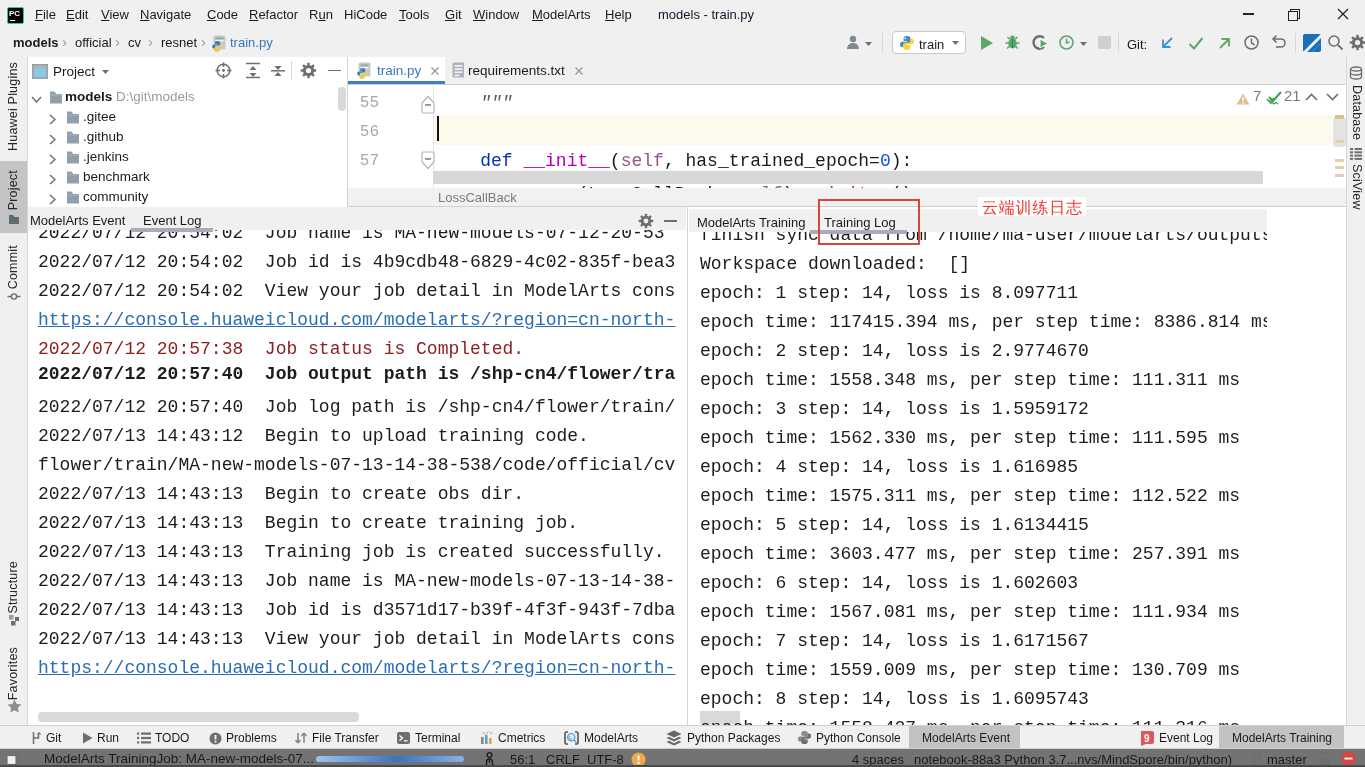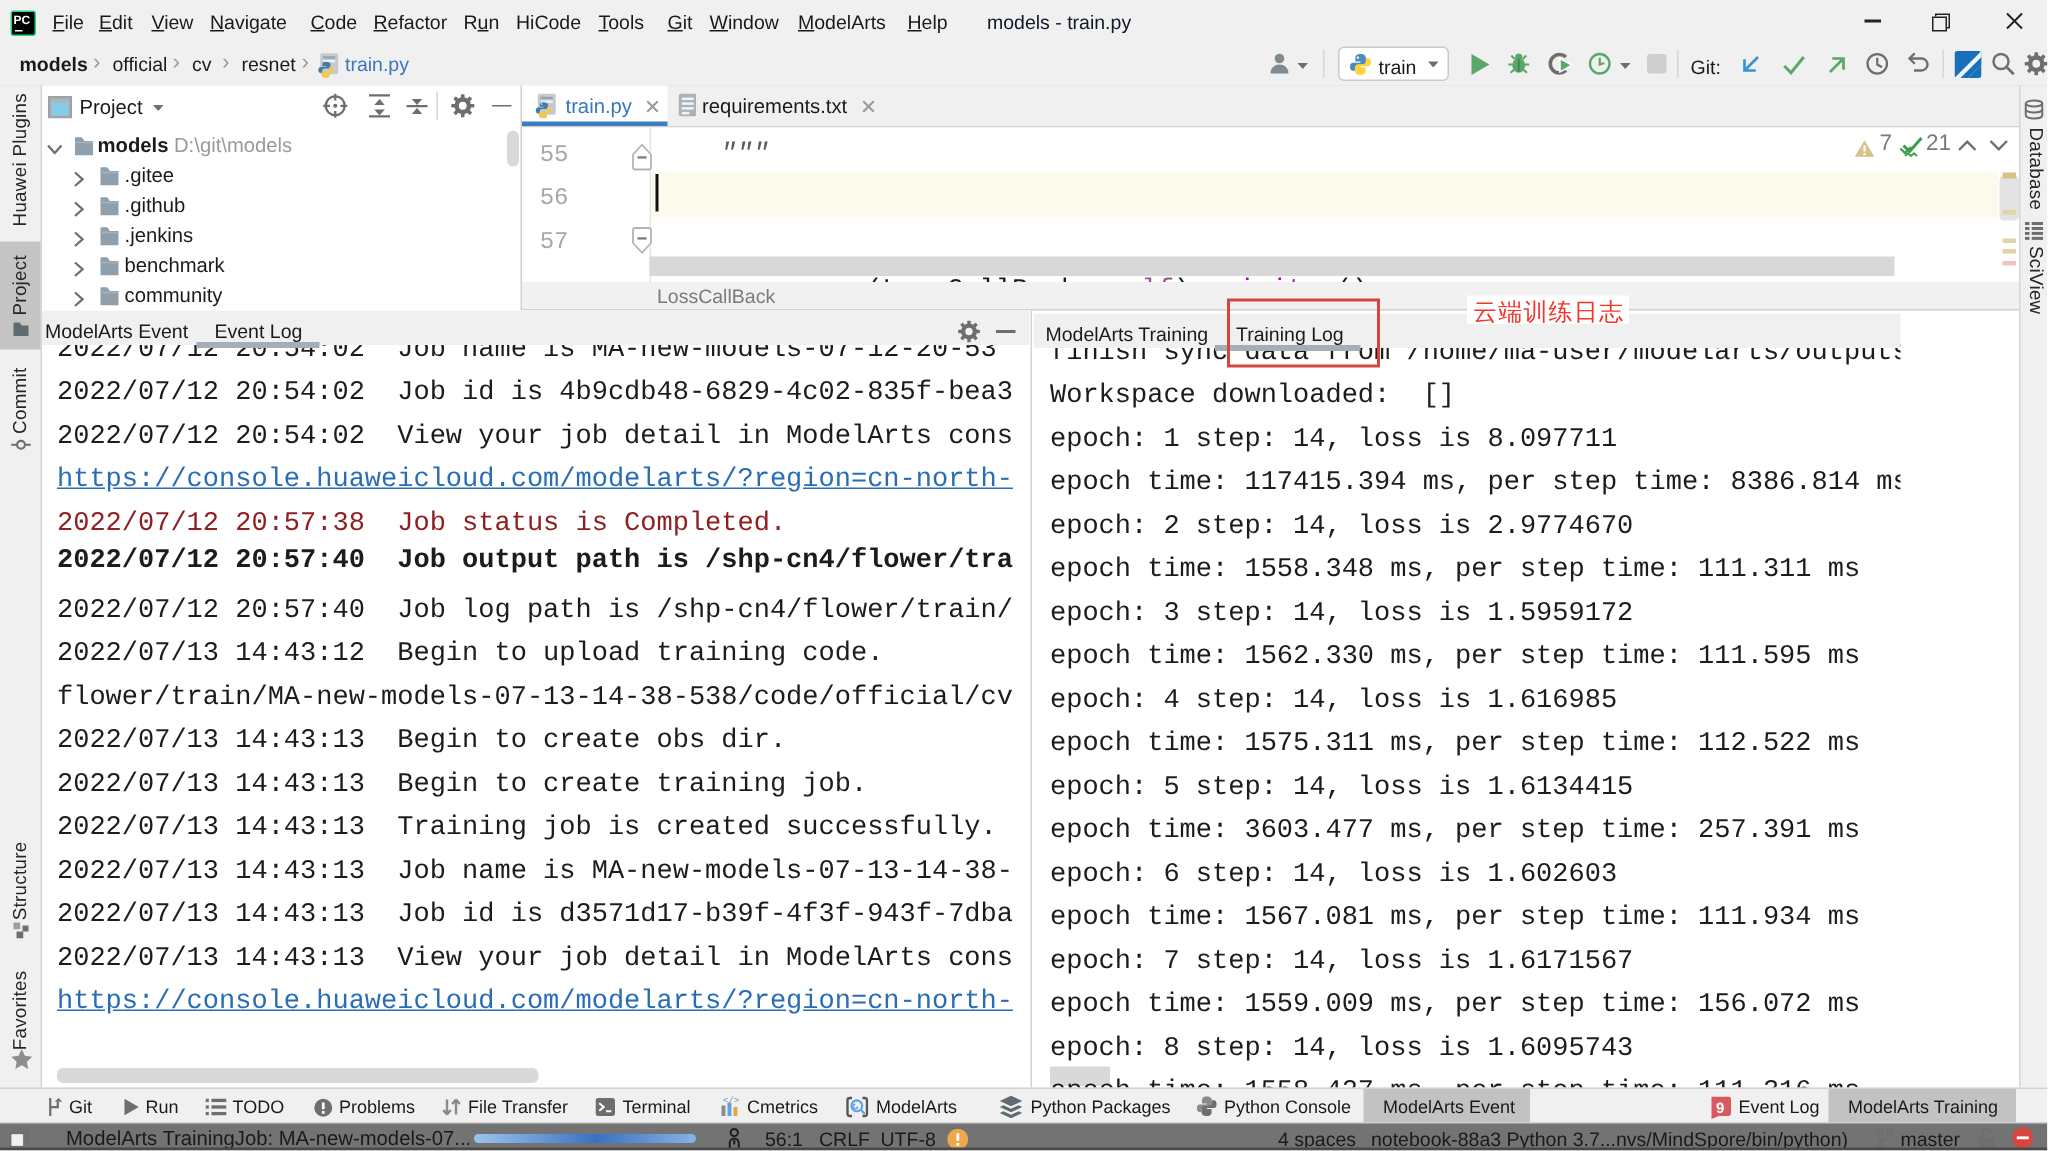--- a/index.html
+++ b/index.html
@@ -330,20 +330,21 @@
         <path d="M1 8 L7 1.5 L13 8 V16.5 a1.5 1.5 0 0 1 -1.5 1.5 h-9 A1.5 1.5 0 0 1 1 16.5 z" fill="#fff" stroke="#b4b4b4" stroke-width="1.2"></path>
         <rect x="4" y="9.2" width="6" height="1.5" fill="#7a7a7a"></rect>
       </svg>
     <svg class="abs" style="left:73px;top:66px;" width="14" height="19">
         <path d="M1 2.5 a1.5 1.5 0 0 1 1.5 -1.5 h9 a1.5 1.5 0 0 1 1.5 1.5 V11 L7 17.5 L1 11 z" fill="#fff" stroke="#b4b4b4" stroke-width="1.2"></path>
         <rect x="4" y="7.2" width="6" height="1.5" fill="#7a7a7a"></rect>
       </svg>
 
     <div class="abs mono row" style="left:89px;top:4px;line-height:29px;"><span style="color:#56606a;font-style:italic;">    """</span></div>
     <div class="abs" style="left:89px;top:31px;width:2px;height:25px;background:#111;"></div>
+    <div class="abs mono row" style="left:89px;top:62px;line-height:29px;"><span style="color:#0033b3;">    def </span><span style="color:#b200b2;">__init__</span><span style="color:#1a1a1a;">(</span><span style="color:#94558d;">self</span><span style="color:#1a1a1a;">, has_trained_epoch=</span><span style="color:#1750eb;">0</span><span style="color:#1a1a1a;">):</span></div>
     <div class="abs mono row" style="left:89px;top:95px;line-height:29px;"><span style="color:#1a1a1a;">        </span><span style="color:#0033b3;">super</span><span style="color:#1a1a1a;">(LossCallBack, </span><span style="color:#94558d;">self</span><span style="color:#1a1a1a;">).</span><span style="color:#b200b2;">__init__</span><span style="color:#1a1a1a;">()</span></div>
 
     <div class="abs" style="left:85px;top:86px;width:830px;height:13px;background:#d8d8d8;"></div>
 
     <svg class="abs" style="left:888px;top:8px;" width="14" height="12">
         <path d="M7 0.5 L13.5 11.5 H0.5 z" fill="#d9c189"></path>
         <rect x="6.3" y="4" width="1.5" height="4" fill="#fff"></rect>
         <rect x="6.3" y="9" width="1.5" height="1.5" fill="#fff"></rect>
       </svg>
     <div class="abs" style="left:905px;top:2px;font-size:15px;color:#7a7a7a;">7</div>
@@ -428,21 +429,21 @@
       <div class="abs row" style="top:160.5px;">epoch time: 1558.348 ms, per step time: 111.311 ms</div>
       <div class="abs row" style="top:189.5px;">epoch: 3 step: 14, loss is 1.5959172</div>
       <div class="abs row" style="top:218.5px;">epoch time: 1562.330 ms, per step time: 111.595 ms</div>
       <div class="abs row" style="top:247.5px;">epoch: 4 step: 14, loss is 1.616985</div>
       <div class="abs row" style="top:276.5px;">epoch time: 1575.311 ms, per step time: 112.522 ms</div>
       <div class="abs row" style="top:305.5px;">epoch: 5 step: 14, loss is 1.6134415</div>
       <div class="abs row" style="top:334.5px;">epoch time: 3603.477 ms, per step time: 257.391 ms</div>
       <div class="abs row" style="top:363.5px;">epoch: 6 step: 14, loss is 1.602603</div>
       <div class="abs row" style="top:392.5px;">epoch time: 1567.081 ms, per step time: 111.934 ms</div>
       <div class="abs row" style="top:421.5px;">epoch: 7 step: 14, loss is 1.6171567</div>
-      <div class="abs row" style="top:450.5px;">epoch time: 1559.009 ms, per step time: 156.072 ms</div>
+      <div class="abs row" style="top:450.5px;">epoch time: 1559.009 ms, per step time: 130.709 ms</div>
       <div class="abs row" style="top:479.5px;">epoch: 8 step: 14, loss is 1.6095743</div>
       <div class="abs row" style="top:508.5px;">epoch time: 1558.427 ms, per step time: 111.316 ms</div>
     </div>
     <div class="abs" style="left:646px;top:427px;width:10px;height:36px;background:#d9d9d9;border-radius:4px;"></div>
     <div class="abs" style="left:0;top:0;width:657px;height:23px;background:#f0f0f0;"></div>
     <div class="abs" style="left:8px;top:6px;font-size:13px;color:#1a1a1a;">ModelArts Training</div>
     <div class="abs" style="left:135px;top:6px;font-size:13px;color:#1a1a1a;">Training Log</div>
     <div class="abs" style="left:121px;top:21px;width:97px;height:3.5px;background:#a6adb8;"></div>
     <svg class="abs" style="left:611px;top:6px;" width="16" height="16" viewBox="0 0 17 17">
         <g fill="#6e6e6e">

